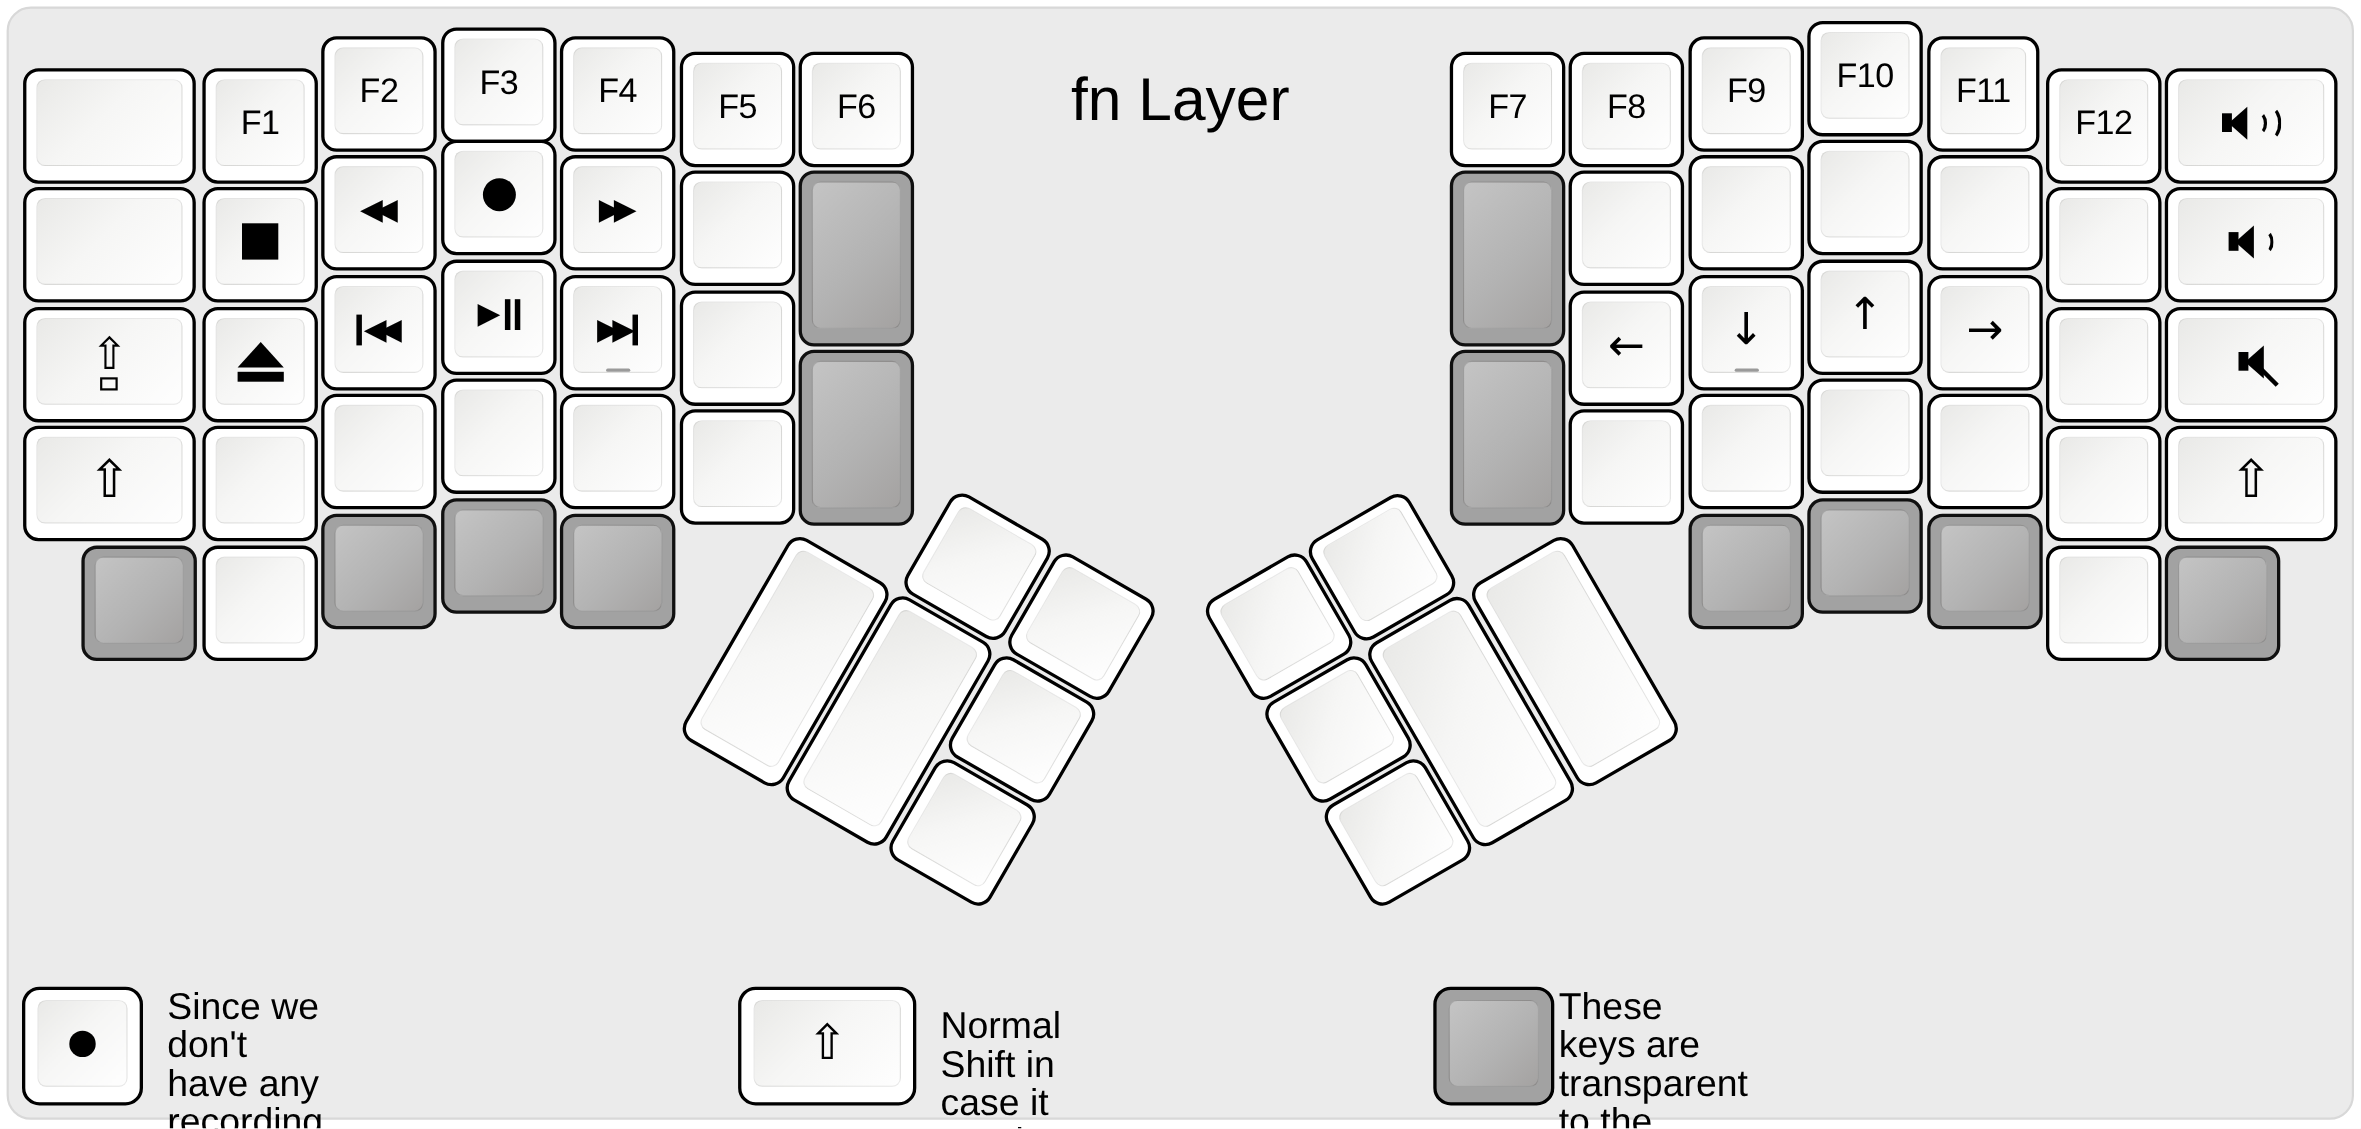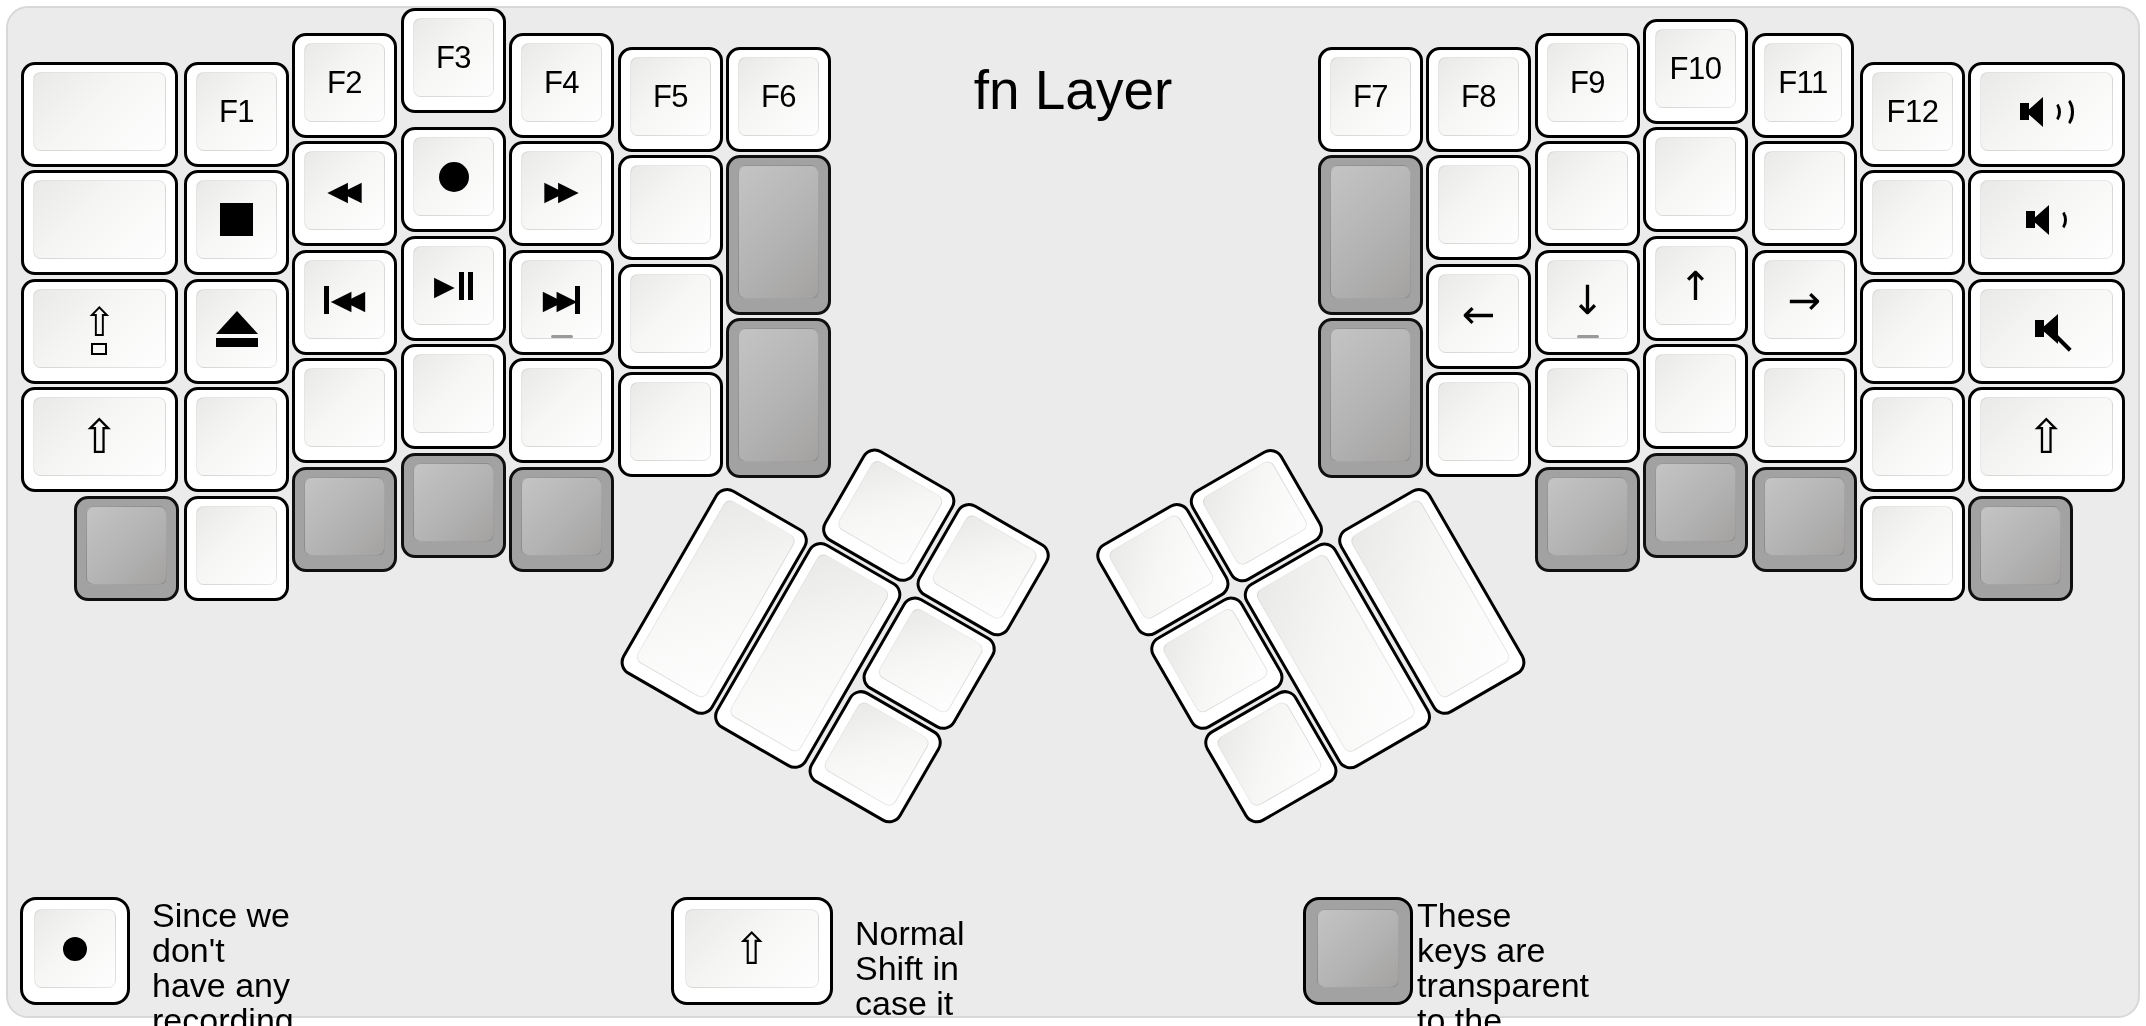--- a/index.html
+++ b/index.html
@@ -128,21 +128,21 @@
             <div class="tri-pair" style="margin-left: -2px;">◀◀</div>
           </div>
         </div>
       </div>
       <div class="key" style="left: 292px; top: 358px; width: 105px; height: 105px;">
         <div class="key-top"></div>
       </div>
       <div class="key gray" style="left: 292px; top: 467px; width: 105px; height: 105px;">
         <div class="key-top"></div>
       </div>
-      <div class="key" style="left: 401px; top: 8px; width: 105px; height: 105px;">
+      <div class="key" style="left: 401px; top: 25px; width: 105px; height: 105px;">
         <div class="key-top">
           <span class="key-label">F3</span>
         </div>
       </div>
       <div class="key" style="left: 401px; top: 127px; width: 105px; height: 105px;">
         <div class="key-top">
           <div class="record-dot"></div>
         </div>
       </div>
       <div class="key" style="left: 401px; top: 236px; width: 105px; height: 105px;">

